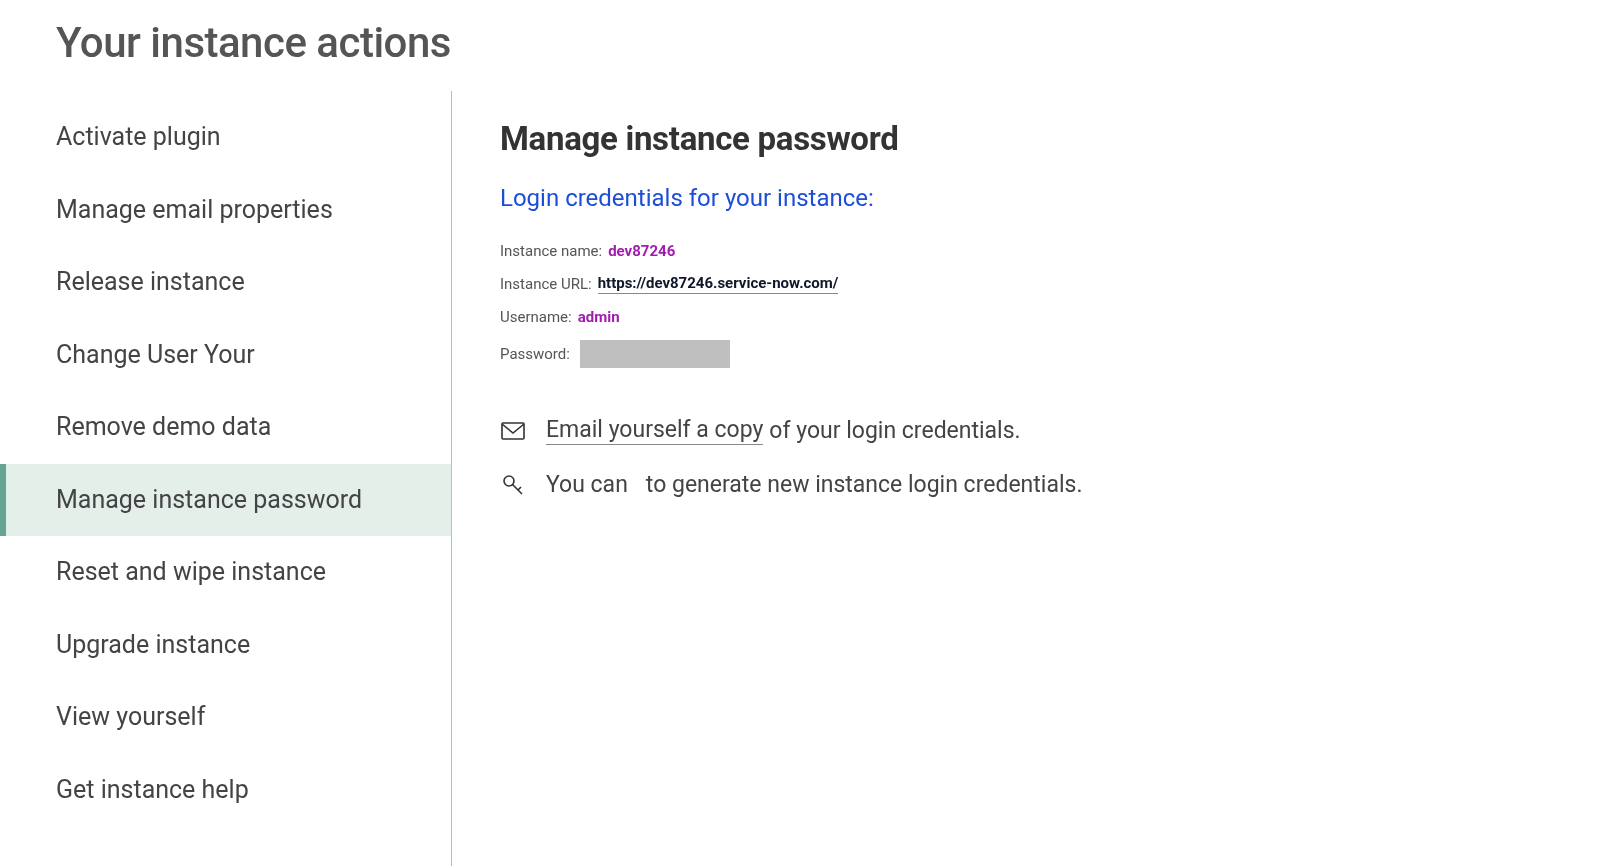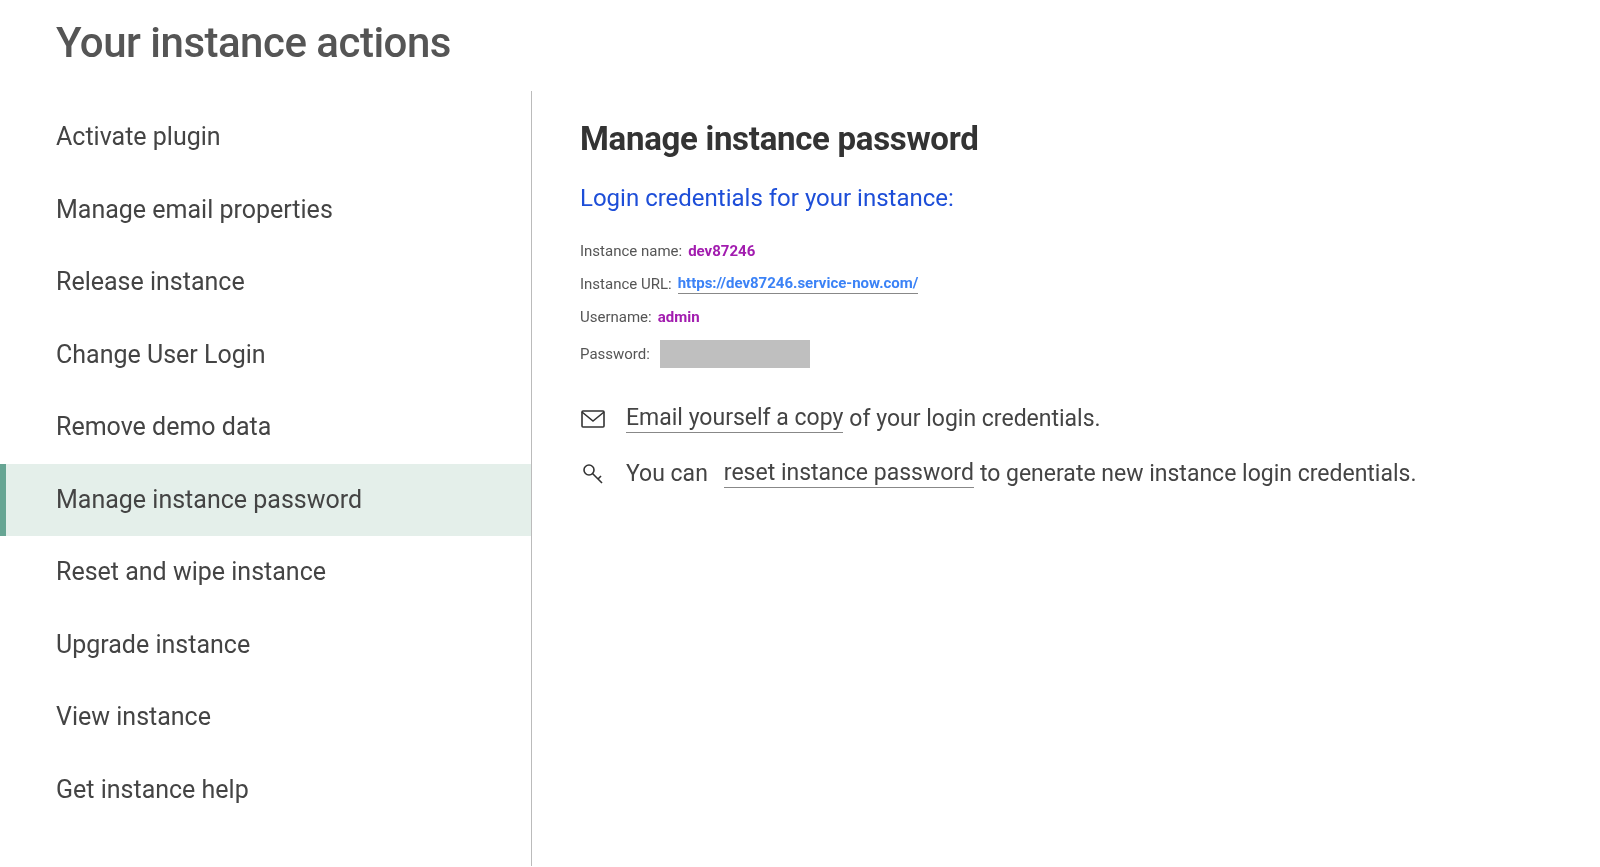--- a/index.html
+++ b/index.html
@@ -20,21 +20,21 @@
       font-weight: 500;
       color: #555;
       padding: 18px 0 24px 14px;
       letter-spacing: -0.5px;
       margin-left: 42px;
     }
     .container {
       display: flex;
     }
     .sidebar {
-      width: 532px;
+      width: 452px;
       border-right: 1px solid #bbb;
       padding-top: 10px;
       padding-bottom: 40px;
     }
     .sidebar-item {
       padding: 20px 0 20px 50px;
       font-size: 25px;
       color: #444;
       cursor: pointer;
       border-left: 6px solid transparent;
@@ -70,38 +70,38 @@
     }
     .cred-label {
       margin-right: 6px;
     }
     .cred-value-bold {
       font-weight: 700;
       color: #a21caf;
     }
     .cred-value-link {
       font-weight: 700;
-      color: #3b82f6;
+      color: #0f172a;
       border-bottom: 1px solid #888;
       padding-bottom: 1px;
     }
     .password-box {
       display: inline-block;
       width: 150px;
       height: 28px;
       background: #bfbfbf;
       vertical-align: middle;
       margin-left: 4px;
     }
     .action-row {
       display: flex;
       align-items: center;
       font-size: 23px;
       color: #444;
-      margin-top: 36px;
+      margin-top: 48px;
     }
     .action-row + .action-row {
       margin-top: 26px;
     }
     .action-icon {
       width: 26px;
       height: 26px;
       margin-right: 20px;
       flex-shrink: 0;
       display: inline-flex;
@@ -125,26 +125,26 @@
 <body>
 
 <h1 class="page-title">Your instance actions</h1>
 
 <div class="container">
 
   <nav class="sidebar">
     <div class="sidebar-item">Activate plugin</div>
     <div class="sidebar-item">Manage email properties</div>
     <div class="sidebar-item">Release instance</div>
-    <div class="sidebar-item">Change User Login</div>
+    <div class="sidebar-item">Change User Your</div>
     <div class="sidebar-item">Remove demo data</div>
     <div class="sidebar-item active">Manage instance password</div>
     <div class="sidebar-item">Reset and wipe instance</div>
     <div class="sidebar-item">Upgrade instance</div>
-    <div class="sidebar-item">View instance</div>
+    <div class="sidebar-item">View yourself</div>
     <div class="sidebar-item">Get instance help</div>
   </nav>
 
   <main class="main">
     <h2 class="main-title">Manage instance password</h2>
     <p class="subtitle">Login credentials for your instance:</p>
 
     <div class="cred-row">
       <span class="cred-label">Instance name:</span>
       <span class="cred-value-bold">dev87246</span>
@@ -178,19 +178,18 @@
 
     <div class="action-row">
       <span class="action-icon">
         <svg width="24" height="24" viewBox="0 0 24 24" fill="none" stroke="#333" stroke-width="1.6">
           <circle cx="8" cy="8" r="5"></circle>
           <path d="M11.5 11.5 L21 21"></path>
           <path d="M17 17 L20 14"></path>
         </svg>
       </span>
       <span class="action-text-pre">You can </span>
-      <span class="action-link">reset instance password</span>
       <span class="action-text-post"> to generate new instance login credentials.</span>
     </div>
 
   </main>
 
 </div>
 
 </body></html>

